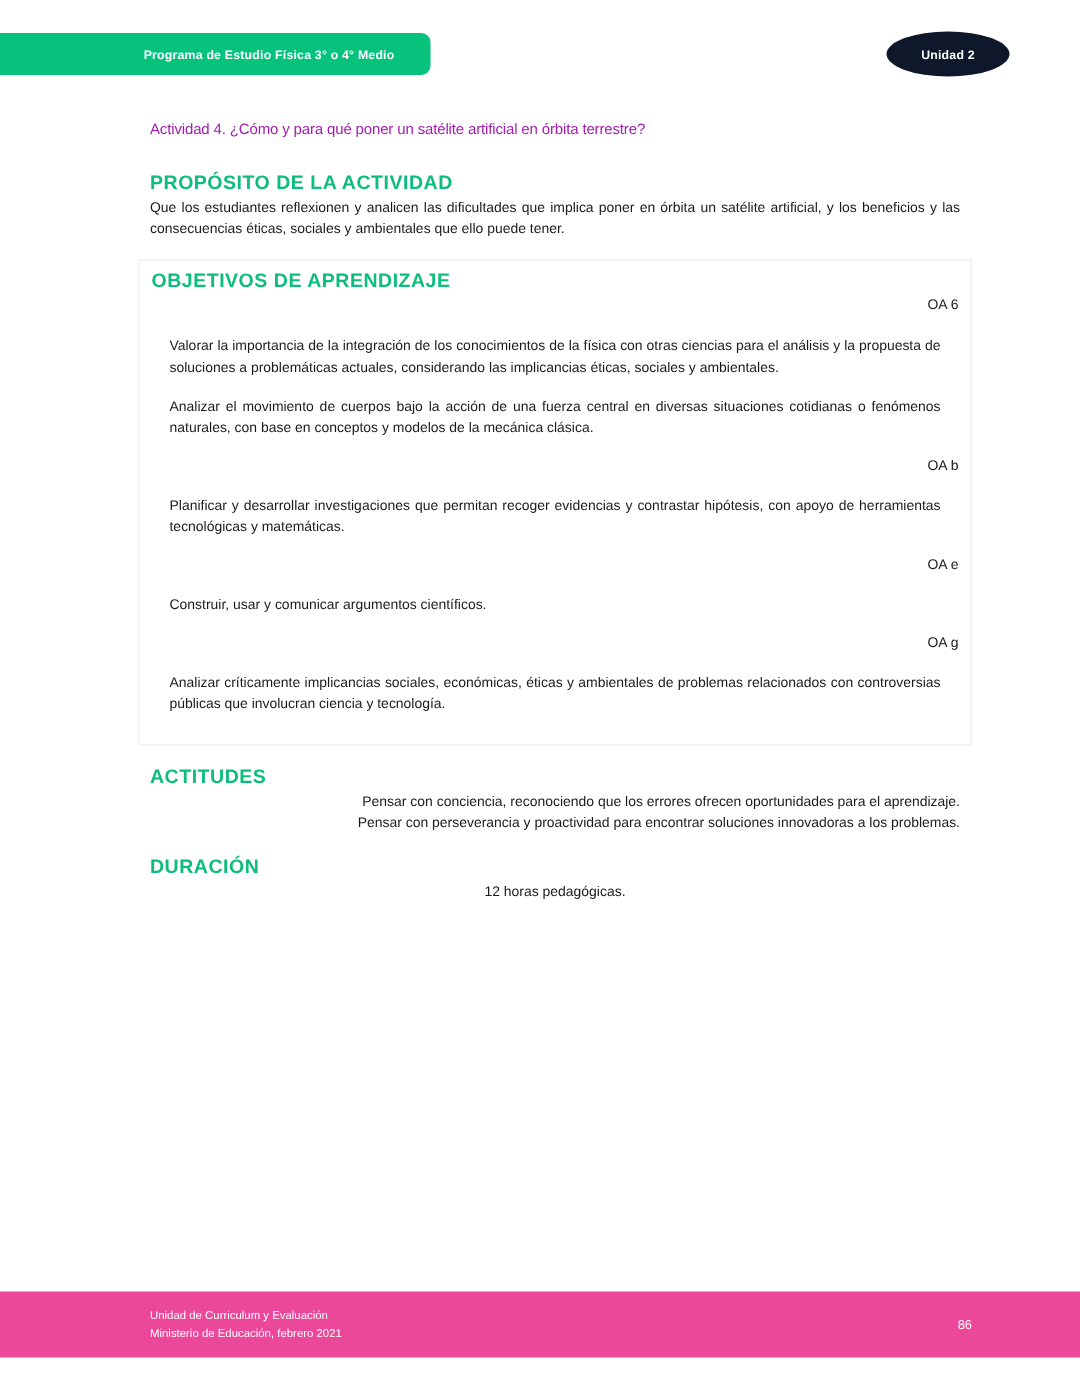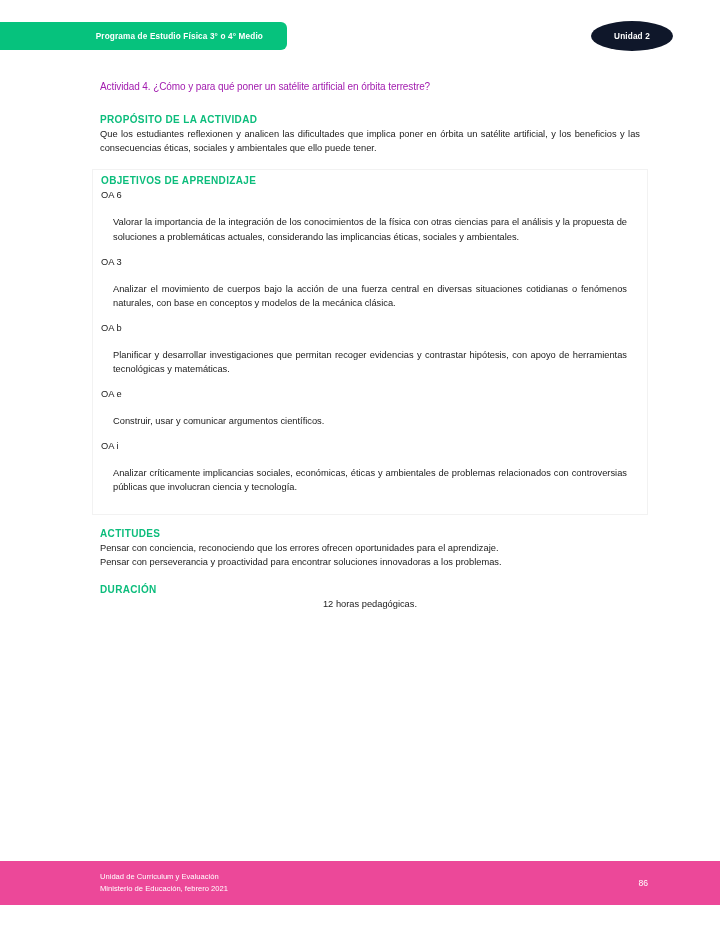--- a/index.html
+++ b/index.html
@@ -79,21 +79,21 @@
     font-weight: normal;
     line-height: 1.42;
     margin: 0 0 20px 0;
     letter-spacing: -0.1px;
   }
 
   .section { margin-bottom: 14px; }
 
   .section-heading {
     color: #0cbd7c;
-    font-size: 10px;
+    font-size: 13px;
     font-weight: bold;
     letter-spacing: 0.35px;
     margin: 0 0 2px 0;
   }
 
   .body-text {
     font-size: 9.3px;
     line-height: 1.52;
     text-align: justify;
     margin: 0;
@@ -111,35 +111,37 @@
   .oa-box .section-heading { margin-bottom: 3px; }
 
   .oa-item { margin-bottom: 11px; }
   .oa-item:last-child { margin-bottom: 2px; }
 
   .oa-code {
     font-size: 9.3px;
     line-height: 1.5;
     color: #1a1a1a;
     margin: 0 0 1px 0;
+    text-align: right;
   }
   .oa-desc {
     font-size: 9.3px;
     line-height: 1.52;
     text-align: justify;
     color: #1a1a1a;
     margin: 12px;
   }
   .oa-desc.left { text-align: left; }
 
   .attitude-line {
     font-size: 9.3px;
     line-height: 1.52;
     margin: 0;
     color: #1a1a1a;
+    text-align: right;
   }
 
   
   .page-footer {
     position: absolute;
     left: 0;
     bottom: 27px;
     width: 720px;
     height: 44px;
     background: #ec4899;
@@ -185,39 +187,38 @@
 
   <div class="oa-box">
     <div class="section-heading">OBJETIVOS DE APRENDIZAJE</div>
 
     <div class="oa-item">
       <p class="oa-code">OA 6</p>
       <p class="oa-desc">Valorar la importancia de la integración de los conocimientos de la física con otras ciencias para el análisis y la propuesta de soluciones a problemáticas actuales, considerando las implicancias éticas, sociales y ambientales.</p>
     </div>
 
     <div class="oa-item">
-      <p class="oa-code">OA 3</p>
       <p class="oa-desc">Analizar el movimiento de cuerpos bajo la acción de una fuerza central en diversas situaciones cotidianas o fenómenos naturales, con base en conceptos y modelos de la mecánica clásica.</p>
     </div>
 
     <div class="oa-item">
       <p class="oa-code">OA b</p>
       <p class="oa-desc">Planificar y desarrollar investigaciones que permitan recoger evidencias y contrastar hipótesis, con apoyo de herramientas tecnológicas y matemáticas.</p>
     </div>
 
     <div class="oa-item">
       <p class="oa-code">OA e</p>
       <p class="oa-desc left">Construir, usar y comunicar argumentos científicos.</p>
     </div>
 
     <div class="oa-item">
-    </div>
-
-    <div class="oa-item">
-      <p class="oa-code">OA i</p>
+      <p class="oa-code">OA g</p>
+    </div>
+
+    <div class="oa-item">
       <p class="oa-desc">Analizar críticamente implicancias sociales, económicas, éticas y ambientales de problemas relacionados con controversias públicas que involucran ciencia y tecnología.</p>
     </div>
   </div>
 
   <div class="section">
     <div class="section-heading">ACTITUDES</div>
     <p class="attitude-line">Pensar con conciencia, reconociendo que los errores ofrecen oportunidades para el aprendizaje.</p>
     <p class="attitude-line">Pensar con perseverancia y proactividad para encontrar soluciones innovadoras a los problemas.</p>
   </div>
 

